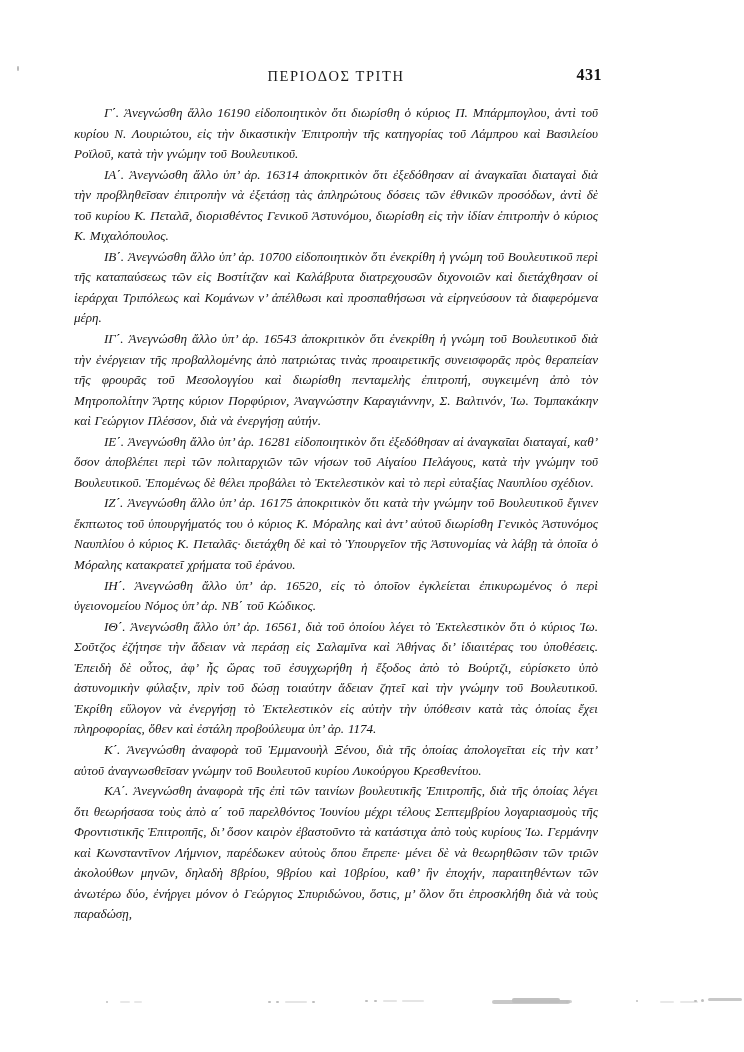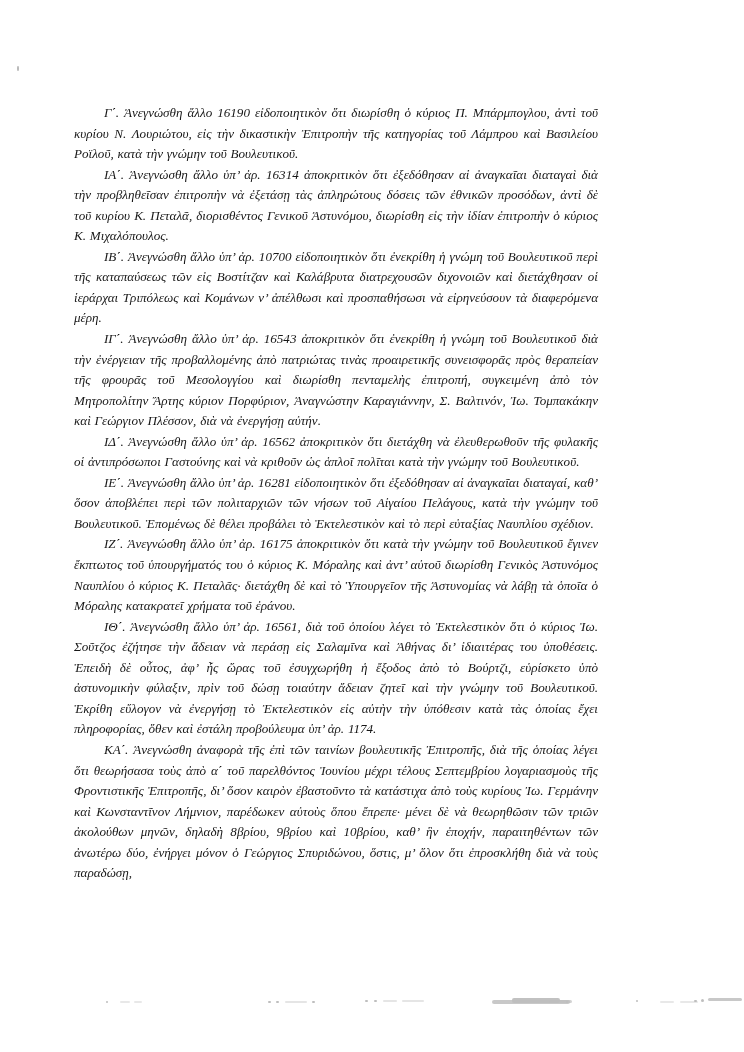--- a/index.html
+++ b/index.html
@@ -114,26 +114,31 @@
     <i style="left:548px;  top:2px;  width:24px; height:3px; opacity:.7;"></i>
     <i style="left:566px;  top:3px;  width:2px;  height:2px;"></i>
     <i style="left:636px;  top:2px;  width:2px;  height:2px;"></i>
     <i style="left:660px;  top:3px;  width:14px; height:2px; opacity:.35;"></i>
     <i style="left:680px;  top:3px;  width:18px; height:2px; opacity:.35;"></i>
     <i style="left:694px;  top:2px;  width:3px;  height:2px;"></i>
     <i style="left:701px;  top:1px;  width:3px;  height:3px;"></i>
     <i style="left:708px;  top:0px;  width:34px; height:3px; opacity:.85;"></i>
   </div>
 
+  <div class="running-head">
+    <span class="rh-title">ΠΕΡΙΟΔΟΣ ΤΡΙΤΗ</span>
+    <span class="rh-folio">431</span>
+  </div>
 
   <div class="textblock">
     <p class="para">Γ΄. Ἀνεγνώσθη ἄλλο 16190 εἰδοποιητικὸν ὅτι διωρίσθη ὁ κύριος Π. Μπάρμπογλου, ἀντὶ τοῦ κυρίου Ν. Λουριώτου, εἰς τὴν δικαστικὴν Ἐπιτροπὴν τῆς κατηγορίας τοῦ Λάμπρου καὶ Βασιλείου Ροϊλοῦ, κατὰ τὴν γνώμην τοῦ Βουλευτικοῦ.</p>
     <p class="para">ΙΑ΄. Ἀνεγνώσθη ἄλλο ὑπ’ ἀρ. 16314 ἀποκριτικὸν ὅτι ἐξεδόθησαν αἱ ἀναγκαῖαι διαταγαὶ διὰ τὴν προβληθεῖσαν ἐπιτροπὴν νὰ ἐξετάσῃ τὰς ἀπληρώτους δόσεις τῶν ἐθνικῶν προσόδων, ἀντὶ δὲ τοῦ κυρίου Κ. Πεταλᾶ, διορισθέντος Γενικοῦ Ἀστυνόμου, διωρίσθη εἰς τὴν ἰδίαν ἐπιτροπὴν ὁ κύριος Κ. Μιχαλόπουλος.</p>
     <p class="para">ΙΒ΄. Ἀνεγνώσθη ἄλλο ὑπ’ ἀρ. 10700 εἰδοποιητικὸν ὅτι ἐνεκρίθη ἡ γνώμη τοῦ Βουλευτικοῦ περὶ τῆς καταπαύσεως τῶν εἰς Βοστίτζαν καὶ Καλάβρυτα διατρεχουσῶν διχονοιῶν καὶ διετάχθησαν οἱ ἱεράρχαι Τριπόλεως καὶ Κομάνων ν’ ἀπέλθωσι καὶ προσπαθήσωσι νὰ εἰρηνεύσουν τὰ διαφερόμενα μέρη.</p>
     <p class="para">ΙΓ΄. Ἀνεγνώσθη ἄλλο ὑπ’ ἀρ. 16543 ἀποκριτικὸν ὅτι ἐνεκρίθη ἡ γνώμη τοῦ Βουλευτικοῦ διὰ τὴν ἐνέργειαν τῆς προβαλλομένης ἀπὸ πατριώτας τινὰς προαιρετικῆς συνεισφορᾶς πρὸς θεραπείαν τῆς φρουρᾶς τοῦ Μεσολογγίου καὶ διωρίσθη πενταμελὴς ἐπιτροπή, συγκειμένη ἀπὸ τὸν Μητροπολίτην Ἄρτης κύριον Πορφύριον, Ἀναγνώστην Καραγιάννην, Σ. Βαλτινόν, Ἰω. Τομπακάκην καὶ Γεώργιον Πλέσσον, διὰ νὰ ἐνεργήσῃ αὐτήν.</p>
-    <p class="para">ΙΔ΄. Ἀνεγνώσθη ἄλλο ὑπ’ ἀρ. 16562 ἀποκριτικὸν ὅτι διετάχθη νὰ ἐλευθερωθοῦν τῆς φυλακῆς οἱ ἀντιπρόσωποι Γαστούνης καὶ νὰ κριθοῦν ὡς ἁπλοῖ πολῖται κατὰ τὴν γνώμην τοῦ Βουλευτικοῦ.</p>
     <p class="para">ΙΕ΄. Ἀνεγνώσθη ἄλλο ὑπ’ ἀρ. 16281 εἰδοποιητικὸν ὅτι ἐξεδόθησαν αἱ ἀναγκαῖαι διαταγαί, καθ’ ὅσον ἀποβλέπει περὶ τῶν πολιταρχιῶν τῶν νήσων τοῦ Αἰγαίου Πελάγους, κατὰ τὴν γνώμην τοῦ Βουλευτικοῦ. Ἑπομένως δὲ θέλει προβάλει τὸ Ἐκτελεστικὸν καὶ τὸ περὶ εὐταξίας Ναυπλίου σχέδιον.</p>
     <p class="para">ΙΖ΄. Ἀνεγνώσθη ἄλλο ὑπ’ ἀρ. 16175 ἀποκριτικὸν ὅτι κατὰ τὴν γνώμην τοῦ Βουλευτικοῦ ἔγινεν ἔκπτωτος τοῦ ὑπουργήματός του ὁ κύριος Κ. Μόραλης καὶ ἀντ’ αὐτοῦ διωρίσθη Γενικὸς Ἀστυνόμος Ναυπλίου ὁ κύριος Κ. Πεταλᾶς· διετάχθη δὲ καὶ τὸ Ὑπουργεῖον τῆς Ἀστυνομίας νὰ λάβῃ τὰ ὁποῖα ὁ Μόραλης κατακρατεῖ χρήματα τοῦ ἐράνου.</p>
+    <p class="para">ΙΗ΄. Ἀνεγνώσθη ἄλλο ὑπ’ ἀρ. 16520, εἰς τὸ ὁποῖον ἐγκλείεται ἐπικυρωμένος ὁ περὶ ὑγειονομείου Νόμος ὑπ’ ἀρ. ΝΒ΄ τοῦ Κώδικος.</p>
     <p class="para">ΙΘ΄. Ἀνεγνώσθη ἄλλο ὑπ’ ἀρ. 16561, διὰ τοῦ ὁποίου λέγει τὸ Ἐκτελεστικὸν ὅτι ὁ κύριος Ἰω. Σοῦτζος ἐζήτησε τὴν ἄδειαν νὰ περάσῃ εἰς Σαλαμῖνα καὶ Ἀθήνας δι’ ἰδιαιτέρας του ὑποθέσεις. Ἐπειδὴ δὲ οὗτος, ἀφ’ ἧς ὥρας τοῦ ἐσυγχωρήθη ἡ ἔξοδος ἀπὸ τὸ Βούρτζι, εὑρίσκετο ὑπὸ ἀστυνομικὴν φύλαξιν, πρὶν τοῦ δώσῃ τοιαύτην ἄδειαν ζητεῖ καὶ τὴν γνώμην τοῦ Βουλευτικοῦ. Ἐκρίθη εὔλογον νὰ ἐνεργήσῃ τὸ Ἐκτελεστικὸν εἰς αὐτὴν τὴν ὑπόθεσιν κατὰ τὰς ὁποίας ἔχει πληροφορίας, ὅθεν καὶ ἐστάλη προβούλευμα ὑπ’ ἀρ. 1174.</p>
+    <p class="para">Κ΄. Ἀνεγνώσθη ἀναφορὰ τοῦ Ἐμμανουὴλ Ξένου, διὰ τῆς ὁποίας ἀπολογεῖται εἰς τὴν κατ’ αὐτοῦ ἀναγνωσθεῖσαν γνώμην τοῦ Βουλευτοῦ κυρίου Λυκούργου Κρεσθενίτου.</p>
     <p class="para">ΚΑ΄. Ἀνεγνώσθη ἀναφορὰ τῆς ἐπὶ τῶν ταινίων βουλευτικῆς Ἐπιτροπῆς, διὰ τῆς ὁποίας λέγει ὅτι θεωρήσασα τοὺς ἀπὸ α΄ τοῦ παρελθόντος Ἰουνίου μέχρι τέλους Σεπτεμβρίου λογαριασμοὺς τῆς Φροντιστικῆς Ἐπιτροπῆς, δι’ ὅσον καιρὸν ἐβαστοῦντο τὰ κατάστιχα ἀπὸ τοὺς κυρίους Ἰω. Γερμάνην καὶ Κωνσταντῖνον Λήμνιον, παρέδωκεν αὐτοὺς ὅπου ἔπρεπε· μένει δὲ νὰ θεωρηθῶσιν τῶν τριῶν ἀκολούθων μηνῶν, δηλαδὴ 8βρίου, 9βρίου καὶ 10βρίου, καθ’ ἣν ἐποχήν, παραιτηθέντων τῶν ἀνωτέρω δύο, ἐνήργει μόνον ὁ Γεώργιος Σπυριδώνου, ὅστις, μ’ ὅλον ὅτι ἐπροσκλήθη διὰ νὰ τοὺς παραδώσῃ,</p>
   </div>
 
 </div>
 
 </body></html>

